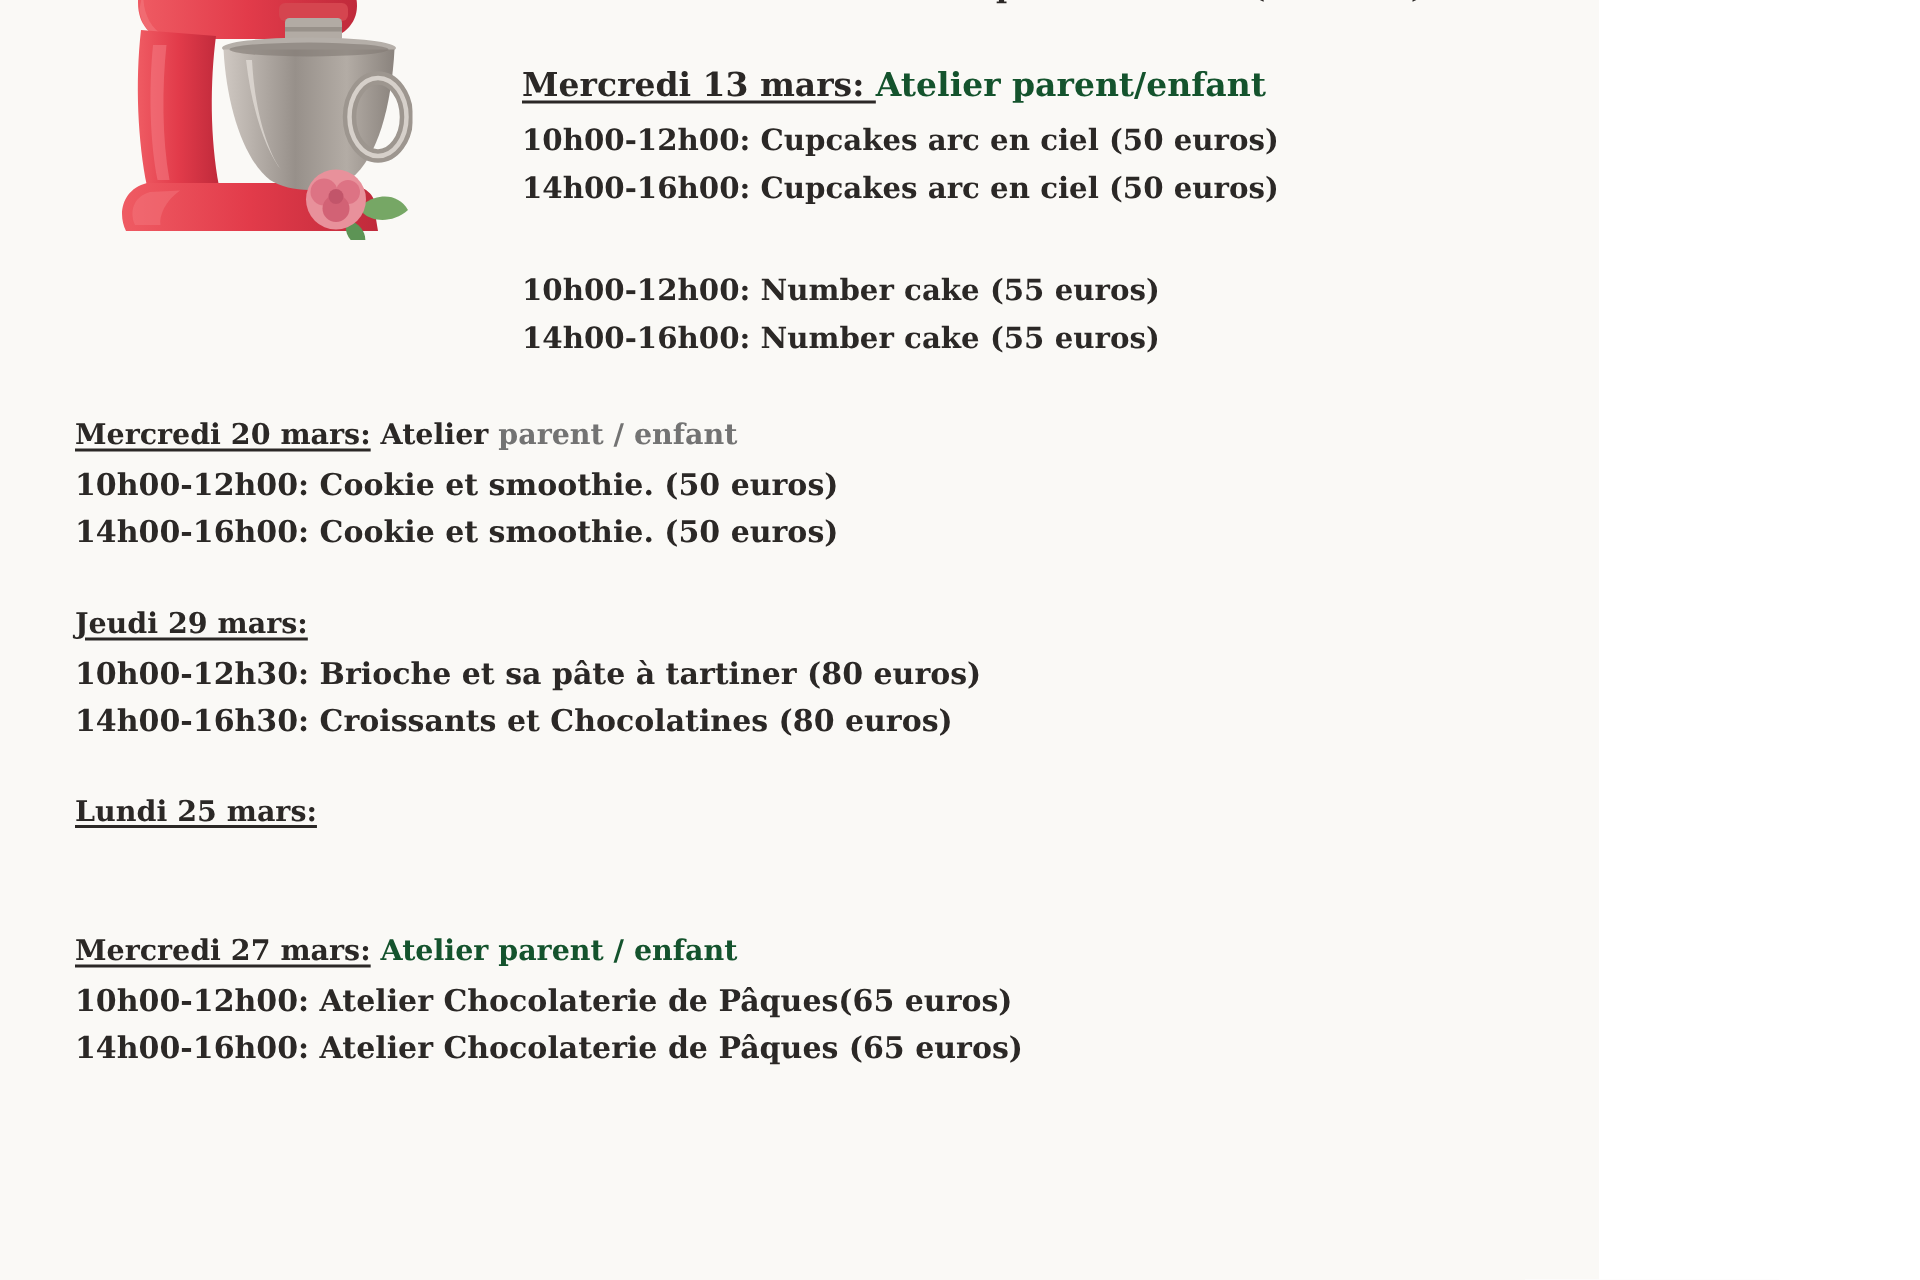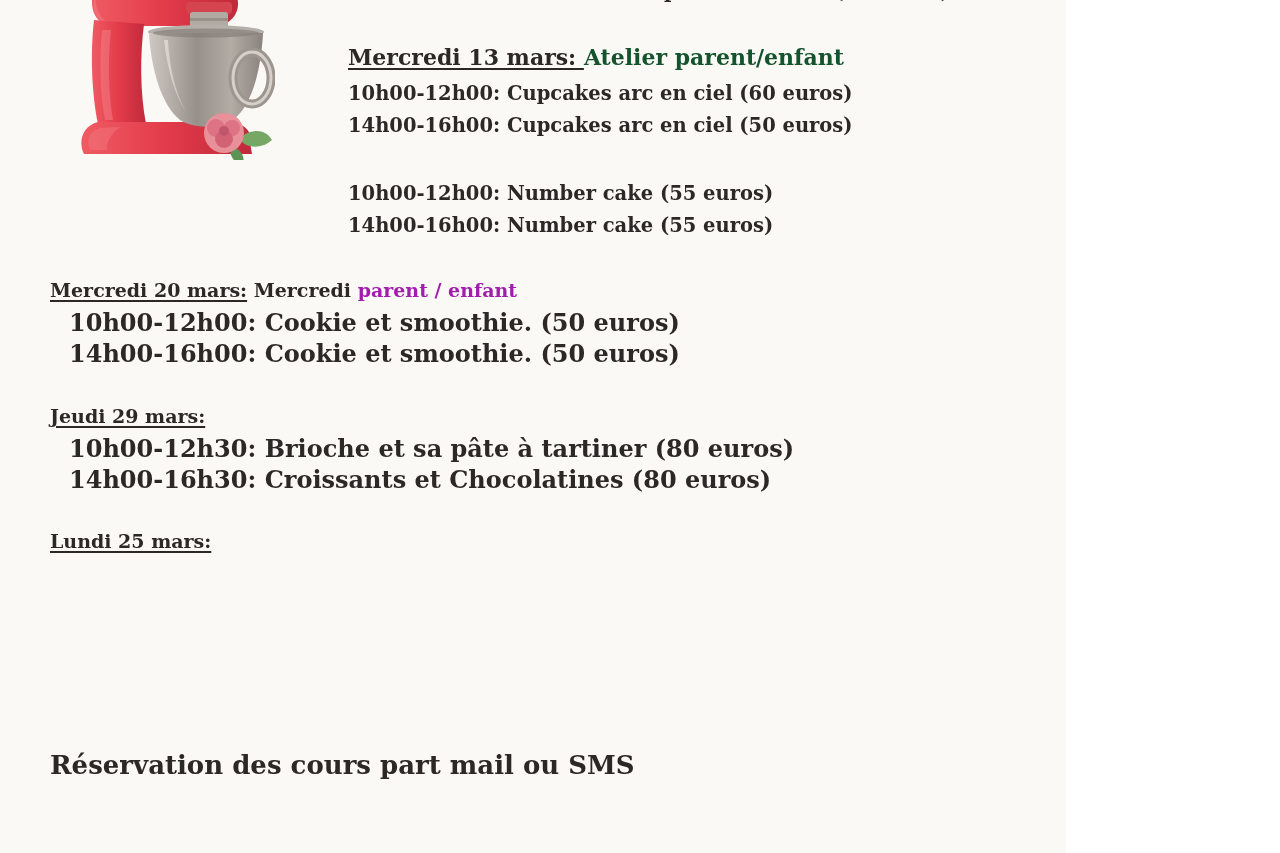--- a/index.html
+++ b/index.html
@@ -28,29 +28,29 @@
   .mixer-wrap { position: absolute; left: 80px; top: 0; width: 195px; height: 160px; }
 
   .section { position: absolute; color: #2b2826; white-space: nowrap; }
   .section .heading { font-weight: 700; }
   .section .date {
     text-decoration: underline;
     text-decoration-thickness: 2px;
     text-underline-offset: 3px;
   }
   .accent-red { color: #14532d; }
-  .accent-pink { color: #a21caf; }
+  .accent-pink { color: #737373; }
 
   .big { left: 348px; }
   .big .heading { font-size: 22px; line-height: 30px; margin-bottom: 6px; }
   .big .line { font-size: 19.5px; line-height: 31.5px; font-weight: 600; }
 
   .small { left: 50px; }
   .small .heading { font-size: 19px; line-height: 26px; margin-bottom: 5px; }
-  .small .line { font-size: 24px; line-height: 30.5px; font-weight: 600; margin-left: 19px; }
+  .small .line { font-size: 20px; line-height: 30.5px; font-weight: 600; }
 
   .sec0 { top: 42px; }
   .sec1 { top: 178px; }
   .sec2 { top: 277px; }
   .sec3 { top: 403px; }
   .sec4 { top: 528px; }
   .sec5 { top: 621px; }
 
   .footer-note {
     position: absolute; left: 50px; top: 750px;
@@ -123,43 +123,47 @@
           <circle cx="136" cy="128" r="9" fill="#dd7384"></circle>
           <circle cx="152" cy="128" r="8" fill="#dd7384"></circle>
           <circle cx="144" cy="139" r="9" fill="#d26275"></circle>
           <circle cx="144" cy="131" r="5" fill="#c2556a"></circle>
         </g>
       </svg>
     </div>
 
     <div class="section big sec0">
       <div class="heading"><span class="date">Mercredi 13 mars: </span><span class="accent-red">Atelier parent/enfant</span></div>
-      <div class="line">10h00-12h00: Cupcakes arc en ciel (60 euros)</div>
+      <div class="line">10h00-12h00: Cupcakes arc en ciel (50 euros)</div>
       <div class="line">14h00-16h00: Cupcakes arc en ciel (50 euros)</div>
     </div>
 
     <div class="section big sec1">
       <div class="line">10h00-12h00: Number cake (55 euros)</div>
       <div class="line">14h00-16h00: Number cake (55 euros)</div>
     </div>
 
     <div class="section small sec2">
-      <div class="heading"><span class="date">Mercredi 20 mars:</span><span> Mercredi </span><span class="accent-pink">parent / enfant</span></div>
+      <div class="heading"><span class="date">Mercredi 20 mars:</span><span> Atelier </span><span class="accent-pink">parent / enfant</span></div>
       <div class="line">10h00-12h00: Cookie et smoothie. (50 euros)</div>
       <div class="line">14h00-16h00: Cookie et smoothie. (50 euros)</div>
     </div>
 
     <div class="section small sec3">
       <div class="heading"><span class="date">Jeudi 29 mars:</span></div>
       <div class="line">10h00-12h30: Brioche et sa pâte à tartiner (80 euros)</div>
       <div class="line">14h00-16h30: Croissants et Chocolatines (80 euros)</div>
     </div>
 
     <div class="section small sec4">
       <div class="heading"><span class="date">Lundi 25 mars:</span></div>
     </div>
 
+    <div class="section small sec5">
+      <div class="heading"><span class="date">Mercredi 27 mars:</span><span class="accent-red"> Atelier parent / enfant</span></div>
+      <div class="line">10h00-12h00: Atelier Chocolaterie de Pâques(65 euros)</div>
+      <div class="line">14h00-16h00: Atelier Chocolaterie de Pâques (65 euros)</div>
+    </div>
 
-    <div class="footer-note">Réservation des cours part mail ou SMS</div>
   </div>
 
   <div class="right-strip"></div>
 </div>
 
 </body></html>

